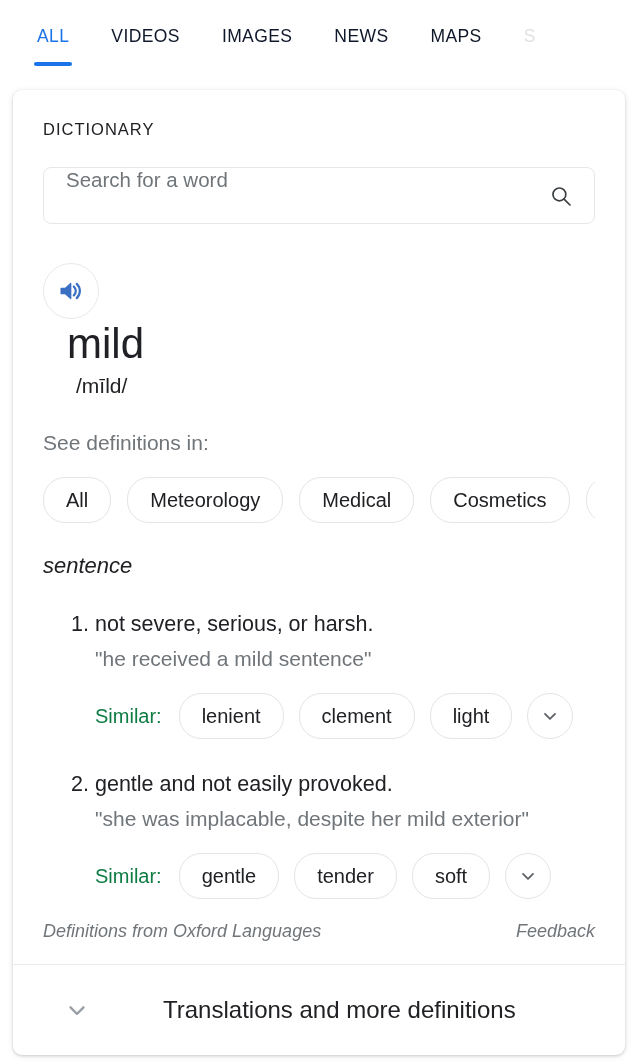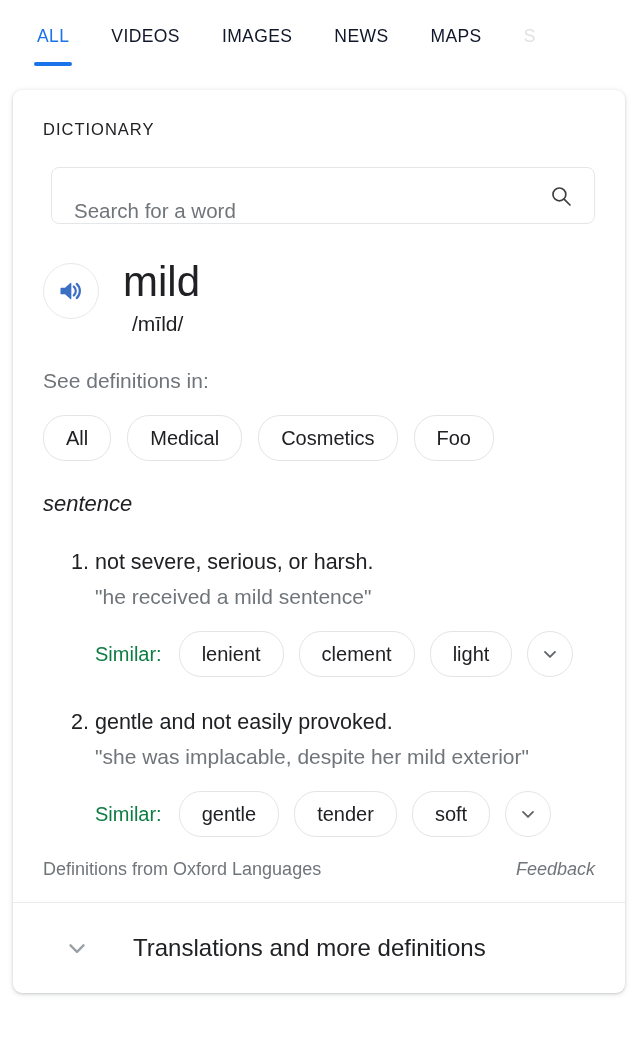--- a/index.html
+++ b/index.html
@@ -85,24 +85,23 @@
     margin: 0 0 28px 0;
   }
 
   
   .searchbox {
     position: relative;
     height: 57px;
     border: 1px solid #e4e6e8;
     border-radius: 8px;
     display: flex;
-    align-items: flex-end;
+    align-items: flex-start;
     box-sizing: border-box;
     background: #fff;
-    margin-left: 8px;
   }
   .searchbox input {
     flex: 1;
     border: none;
     outline: none;
     background: transparent;
     font-family: "Liberation Sans", sans-serif;
     font-size: 20.5px;
     color: #202124;
     padding: 0 56px 0 22px;
@@ -120,20 +119,21 @@
     height: 24px;
     display: block;
     pointer-events: none;
   }
 
   
   .headword-row {
     display: flex;
     align-items: flex-start;
     margin-top: 33px;
+    flex-direction: column;
   }
   .speaker-btn {
     width: 56px;
     height: 56px;
     min-width: 56px;
     border-radius: 50%;
     border: 1px solid #e6e8ea;
     background: #fff;
     display: flex;
     align-items: center;
@@ -253,20 +253,21 @@
   .attrib {
     display: flex;
     align-items: baseline;
     justify-content: space-between;
     margin-top: 14px;
     padding-bottom: 22px;
   }
   .attrib-text {
     font-size: 18px;
     color: #70757a;
+    font-style: italic;
   }
   .attrib-feedback {
     font-size: 18px;
     color: #70757a;
     font-style: italic;
     cursor: pointer;
   }
 
   .divider {
     height: 1px;
@@ -285,21 +286,21 @@
     width: 60px;
     min-width: 60px;
     display: flex;
     align-items: center;
     justify-content: center;
     margin-left: 34px;
   }
   .expander-label {
     font-size: 24px;
     color: #202124;
-    margin-left: 26px;
+    margin-left: 56px;
   }
 </style>
 </head>
 <body>
 
 <div class="tabbar">
   <div class="tabbar-scroll">
     <div class="tab active">
       <span>ALL</span>
     </div>
@@ -346,20 +347,21 @@
       <div class="headword-text">
         <div class="headword">mild</div>
         <div class="phonetic">/mīld/</div>
       </div>
     </div>
 
     <div class="see-defs">See definitions in:</div>
 
     <div class="chiprow">
       <div class="chip">All</div>
+      <div class="chip">Meteorology</div>
       <div class="chip">Medical</div>
       <div class="chip">Cosmetics</div>
       <div class="chip">Foo</div>
     </div>
 
     <div class="pos">sentence</div>
 
     <ol class="defs">
       <li>
         <span class="def-text">not severe, serious, or harsh.</span>

